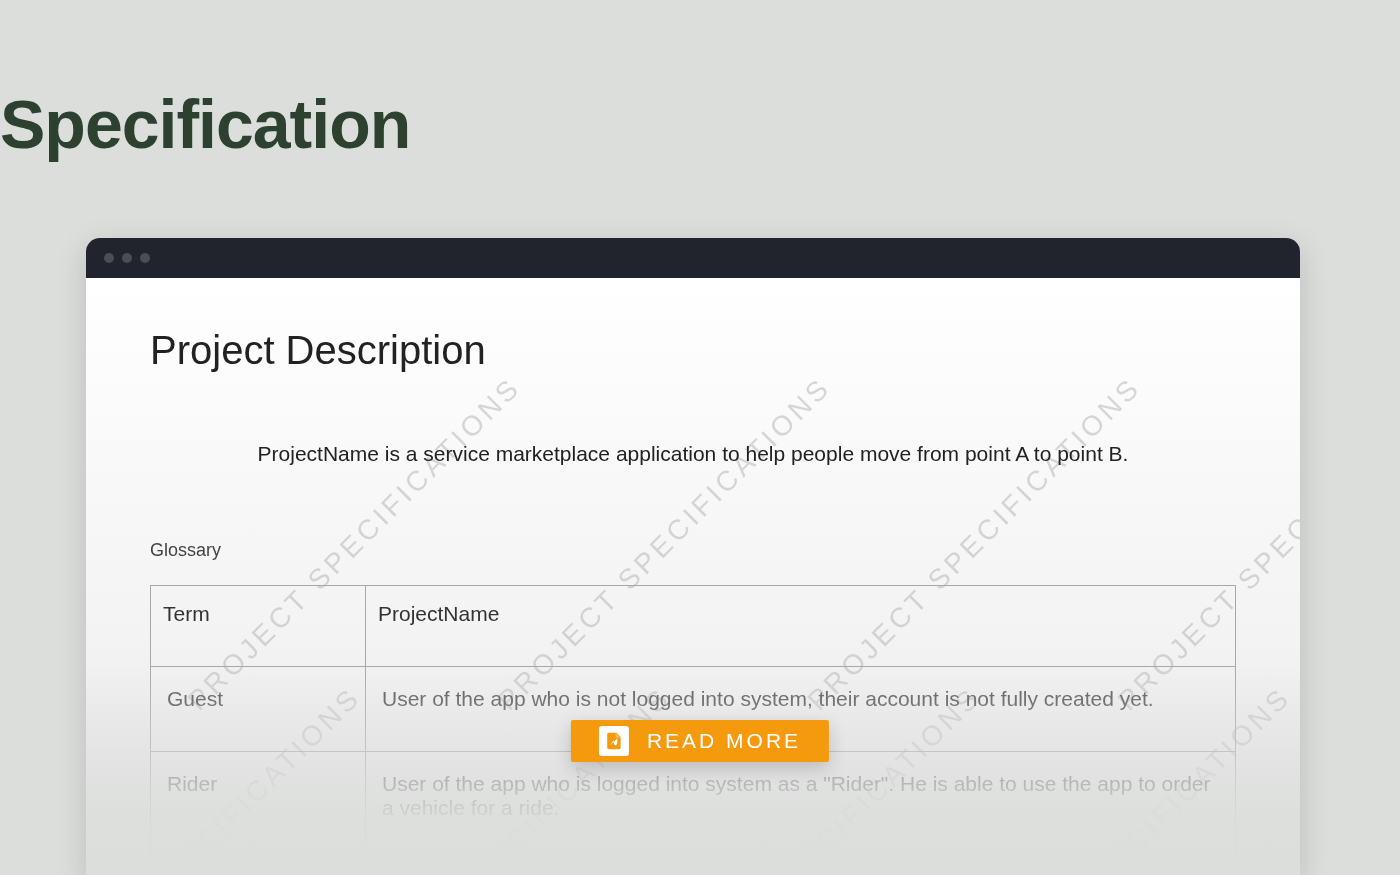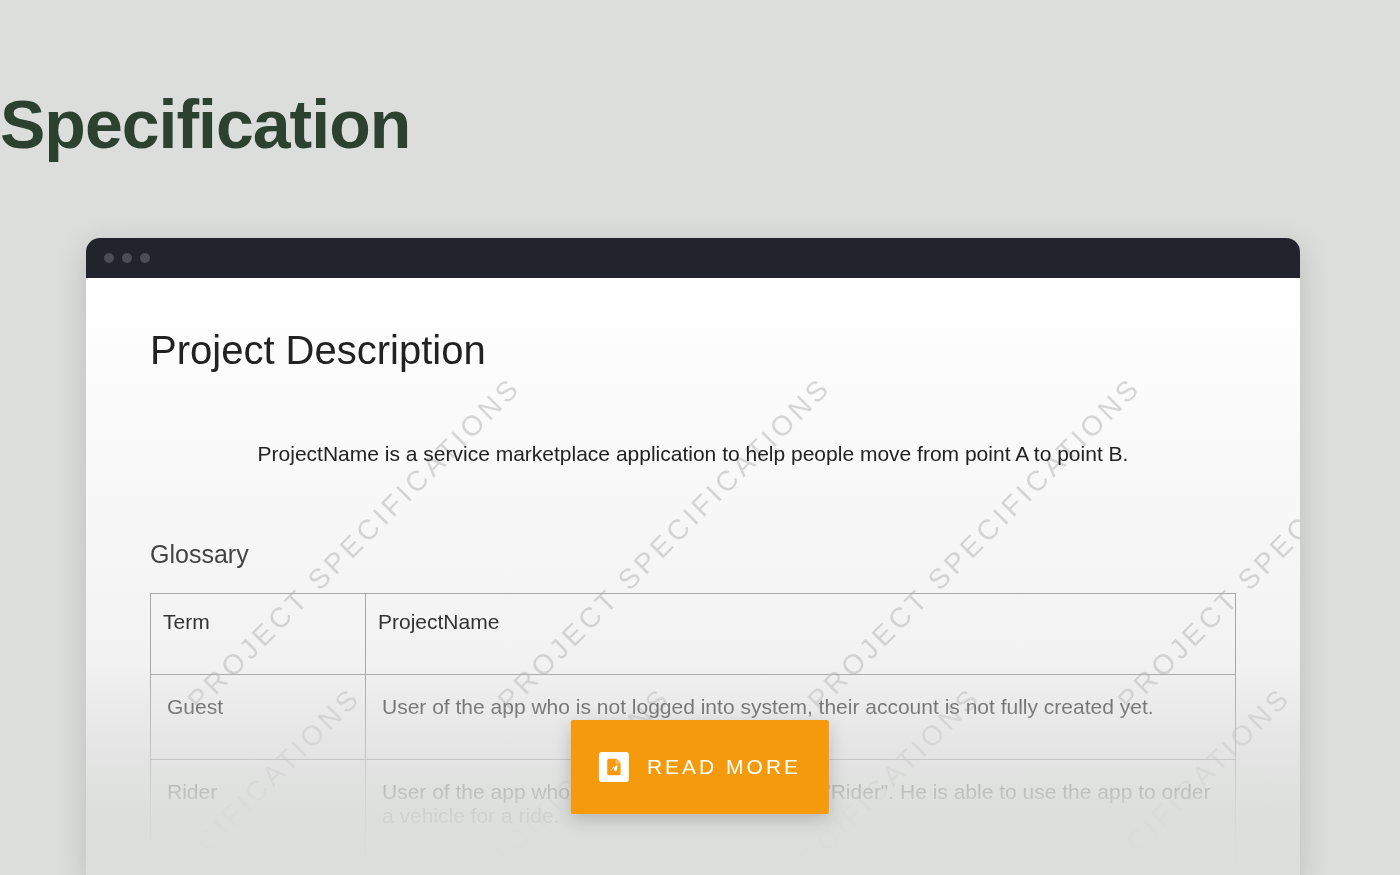--- a/index.html
+++ b/index.html
@@ -81,21 +81,21 @@
       color: #222;
       margin-bottom: 69px;
     }
     .doc-intro {
       font-size: 21px;
       color: #222;
       margin-bottom: 74px;
       text-align: center;
     }
     .glossary-heading {
-      font-size: 25px;
+      font-size: 18px;
       font-weight: 400;
       color: #444;
       margin-bottom: 24px;
     }
     .glossary-table {
       width: 100%;
       border-collapse: collapse;
       table-layout: fixed;
     }
     .glossary-table col.term-col { width: 215px; }
@@ -127,21 +127,21 @@
     }
     .read-more-btn {
       position: absolute;
       left: 50%;
       transform: translateX(-50%);
       top: 720px;
       z-index: 10;
       background: #f59a0c;
       color: #fff;
       border: none;
-      padding: 32px 28px;
+      padding: 6px 28px;
       font-size: 21px;
       letter-spacing: 3px;
       font-weight: 500;
       display: flex;
       align-items: center;
       gap: 18px;
       cursor: pointer;
       border-radius: 2px;
       box-shadow: 0 6px 18px rgba(0,0,0,0.18);
     }

